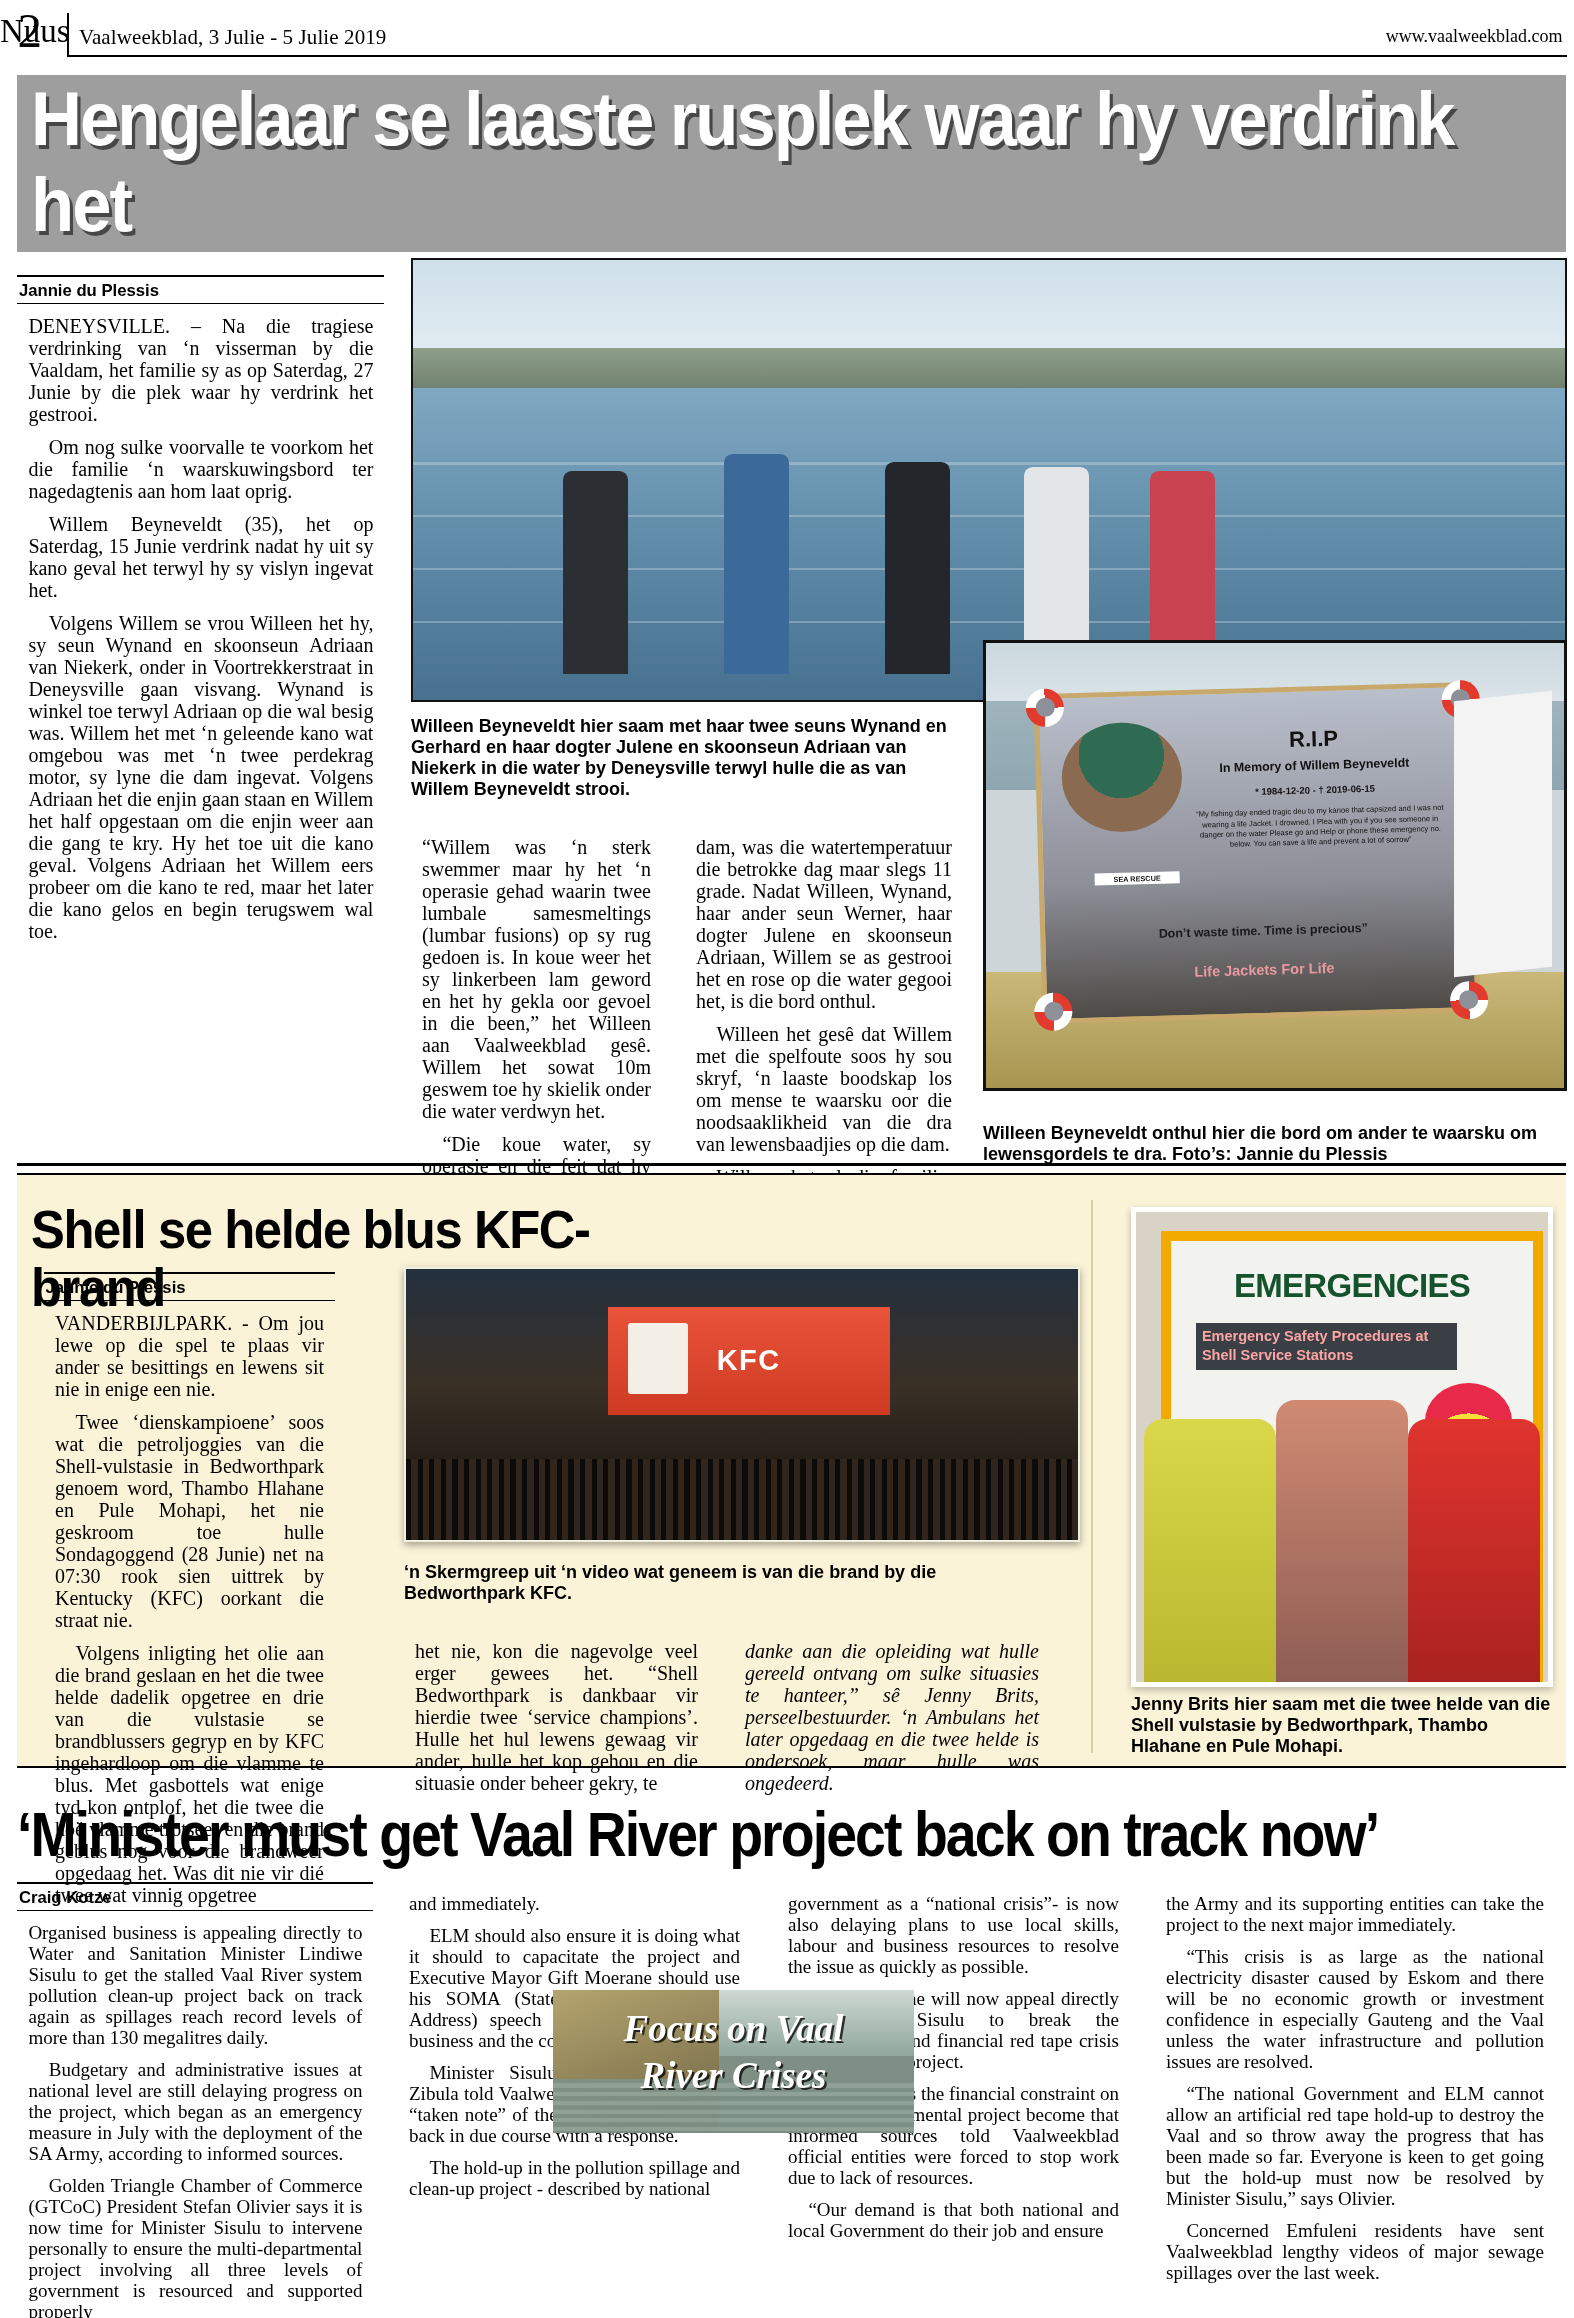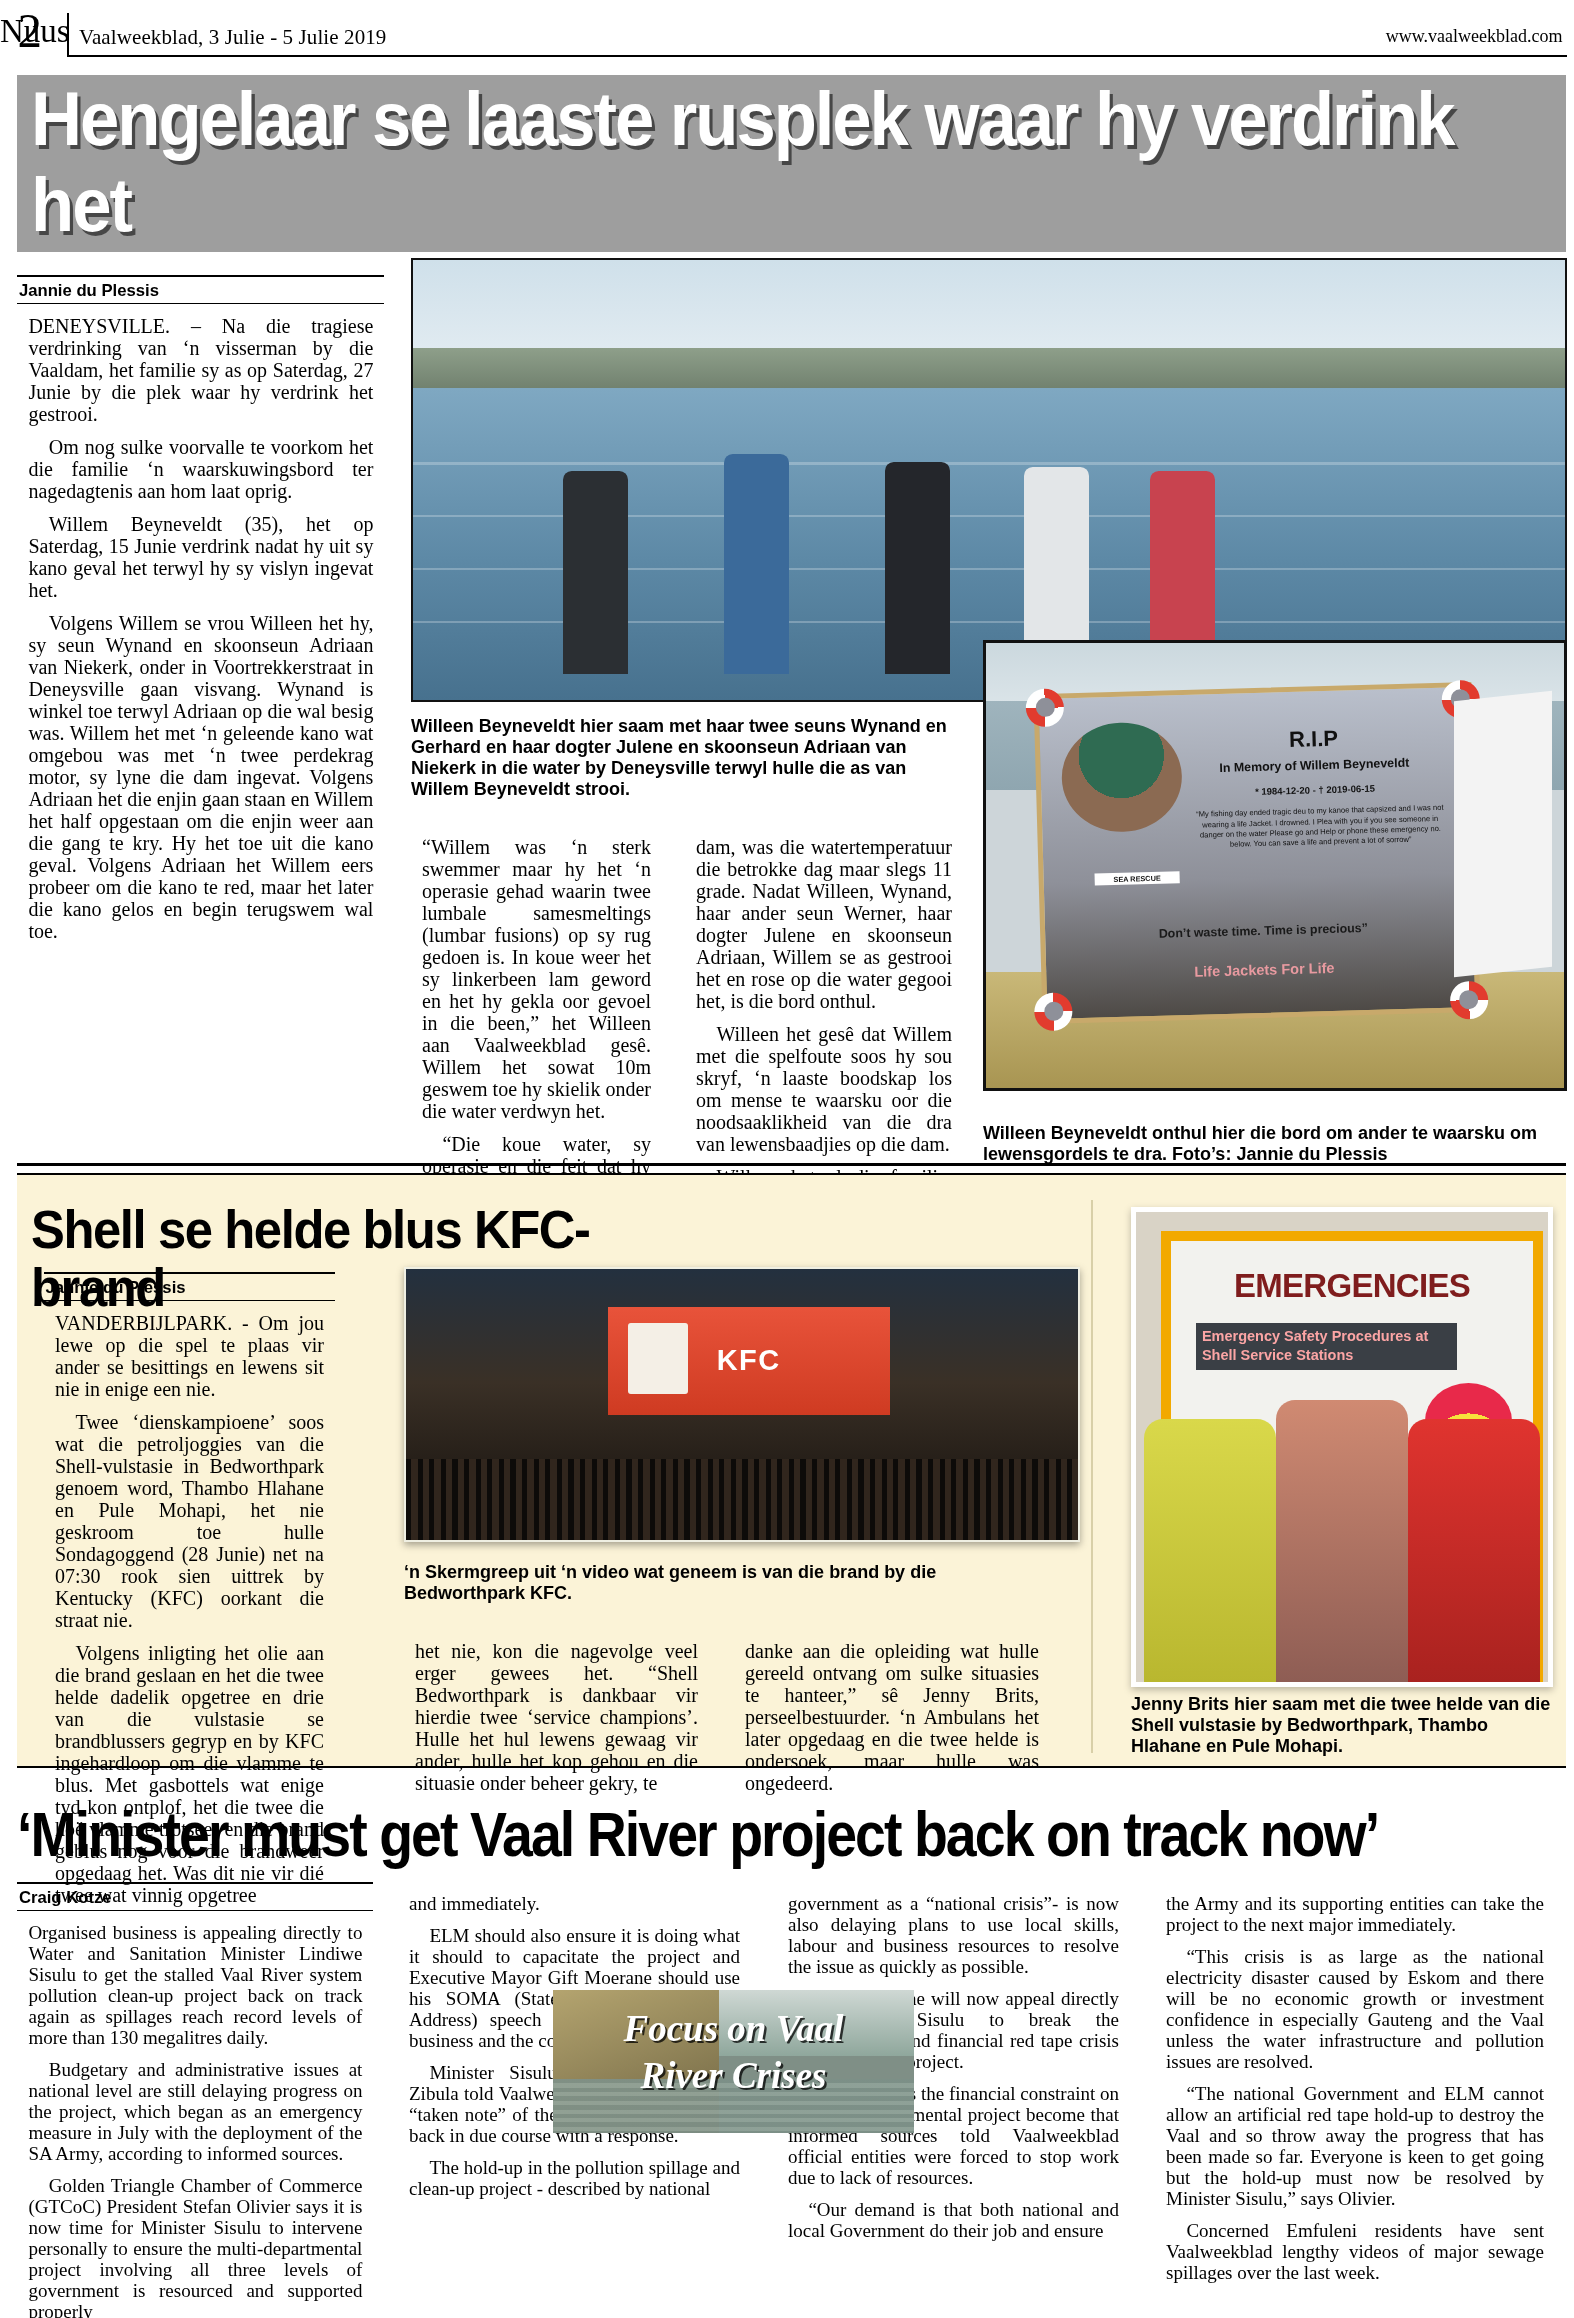--- a/index.html
+++ b/index.html
@@ -48,21 +48,21 @@
     border-top:2.9px solid #000;border-bottom:2.9px solid #000;box-sizing:border-box;}
   .s2-head{position:absolute;left:30.5px;top:1200px;width:727px;
     font-family:"Liberation Sans",sans-serif;font-weight:700;font-size:54px;line-height:58px;
     letter-spacing:-1.5px;transform:scaleX(.94);transform-origin:left top;}
   .s2-col1{position:absolute;left:44px;top:1272px;width:291px;}
   .s2-photoA{position:absolute;left:404px;top:1267px;width:676px;height:275px;
     border:2.9px solid #efefe2;box-sizing:border-box;overflow:hidden;background:#2a2420;
     box-shadow:0 2.9px 7.3px rgba(0,0,0,.35);}
   .s2-capA{position:absolute;left:404px;top:1562px;width:553px;}
   .s2-col2{position:absolute;left:404px;top:1629px;width:305px;}
-  .s2-col3{position:absolute;left:734px;top:1629px;width:316px;}
+  .s2-col3{position:absolute;left:734px;top:1629px;width:316px;font-style:italic;}
   .s2-photoB{position:absolute;left:1131px;top:1207px;width:422px;height:480px;
     border:5.8px solid #fff;box-sizing:border-box;overflow:hidden;background:#d9d3c6;
     box-shadow:0 2.9px 7.3px rgba(0,0,0,.25);}
   .s2-capB{position:absolute;left:1131px;top:1694px;width:422px;}
   .s2-divider{position:absolute;left:1091px;top:1200px;width:2.2px;height:553px;background:#d8cfa8;}
 
   
   .s3-head{position:absolute;left:17.4px;top:1799px;width:1552px;
     font-family:"Liberation Sans",sans-serif;font-weight:700;font-size:63px;line-height:71px;
     letter-spacing:-2.2px;transform:scaleX(.88);transform-origin:left top;white-space:nowrap;}
@@ -95,21 +95,21 @@
   .sign-rip{position:absolute;left:34%;top:10%;width:60%;text-align:center;
     font-family:"Liberation Sans",sans-serif;font-weight:700;color:#111;}
   .ring{position:absolute;width:38px;height:38px;border-radius:50%;
     background:repeating-conic-gradient(#e23b2e 0 25%,#fff 0 50%);
     box-shadow:inset 0 0 0 9.5px transparent;}
   .ring::after{content:"";position:absolute;left:9.5px;top:9.5px;width:19px;height:19px;
     border-radius:50%;background:#8e9099;}
   .emerg{position:absolute;left:6%;top:4%;width:88%;height:92%;
     background:#f2f2ee;border:10.2px solid #f2a900;}
   .emerg-title{position:absolute;left:0;top:6%;width:100%;text-align:center;
-    font-family:"Liberation Sans",sans-serif;font-weight:700;font-size:33px;color:#7f1d1d;
+    font-family:"Liberation Sans",sans-serif;font-weight:700;font-size:33px;color:#14532d;
     letter-spacing:-0.7px;}
   .emerg-sub{position:absolute;left:7%;top:19%;width:72%;background:#3a3f45;color:#fca5a5;
     font-family:"Liberation Sans",sans-serif;font-weight:700;font-size:14.5px;line-height:19px;
     padding:4.4px 5.8px;box-sizing:border-box;}
   .shelllogo{position:absolute;right:6%;top:33%;width:87px;height:76px;
     background:radial-gradient(circle at 50% 100%,#f7e23c 0 52%,#e8294a 52% 100%);
     border-radius:50% 50% 42% 42%;}
   .kfcscene{position:absolute;left:0;top:0;width:100%;height:100%;
     background:linear-gradient(#23303f 0%,#3a3026 42%,#120e0b 100%);}
   .kfcsign{position:absolute;left:30%;top:14%;width:42%;height:40%;

